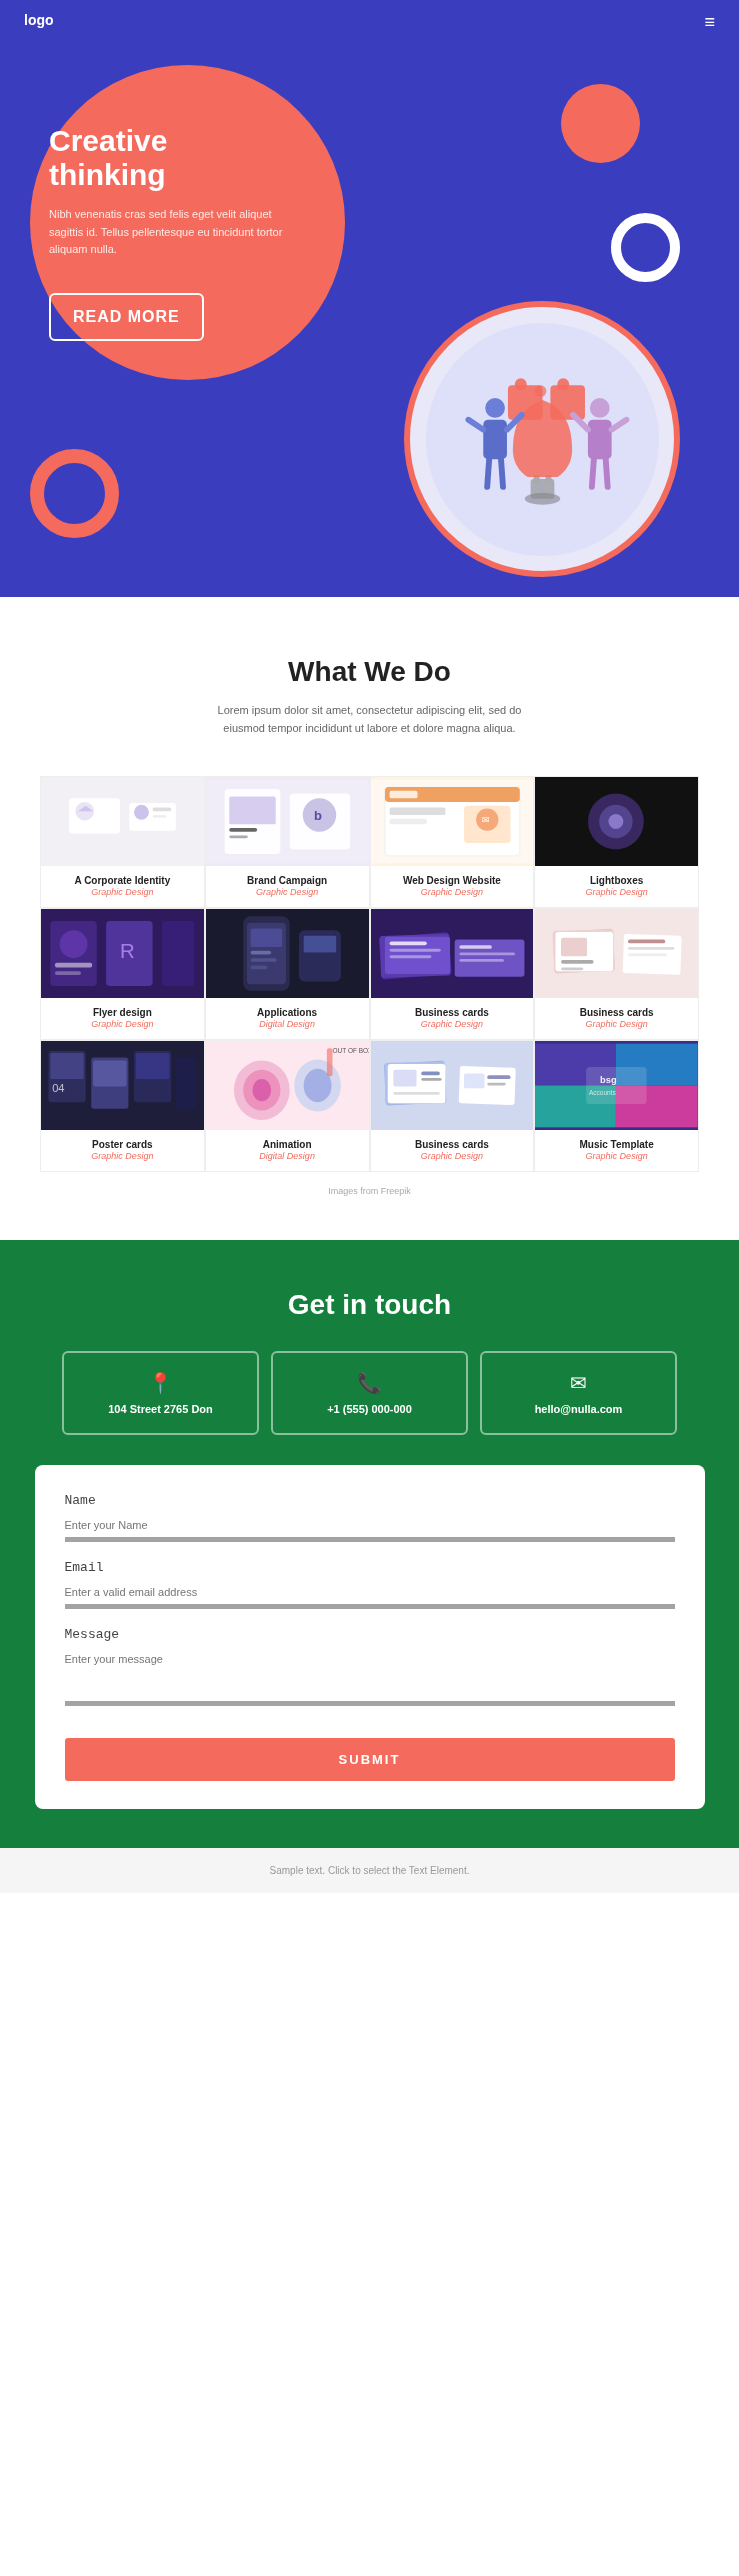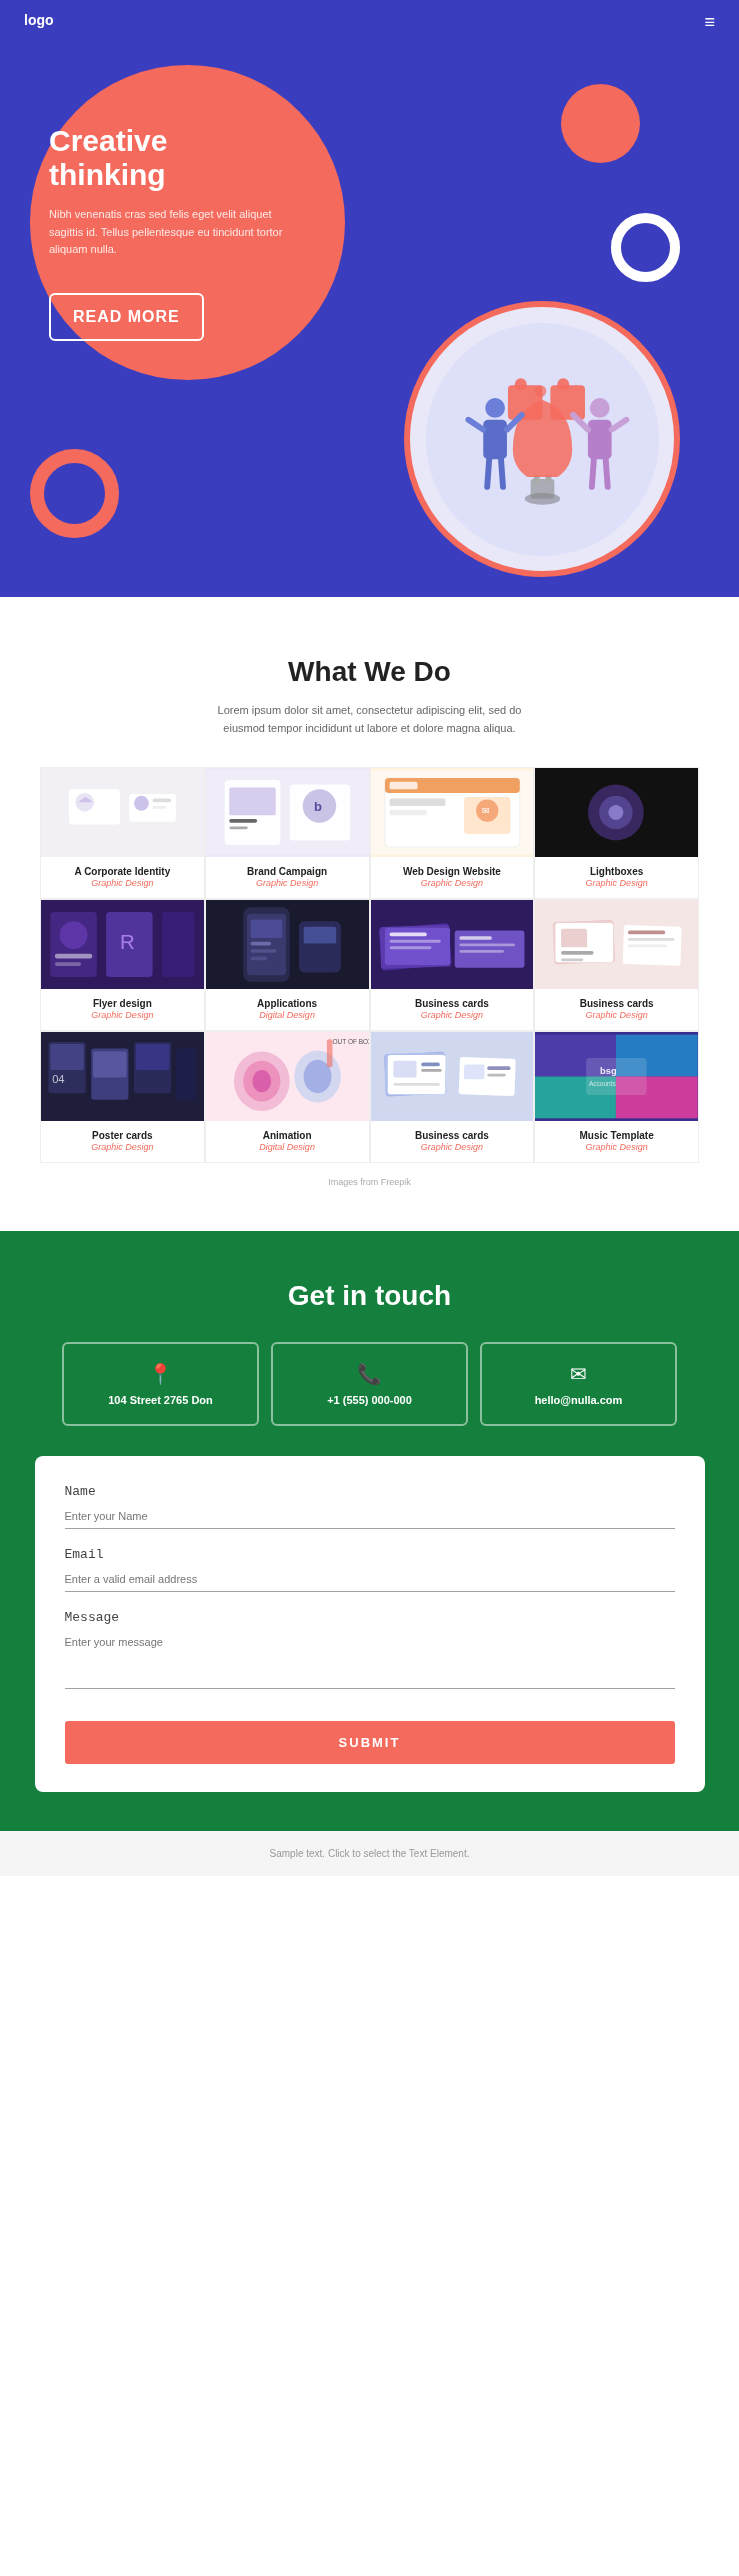--- a/index.html
+++ b/index.html
@@ -112,21 +112,21 @@
     .what-we-do h2 {
       font-size: 28px;
       font-weight: 700;
       color: #222;
       margin-bottom: 14px;
     }
     .what-we-do .subtitle {
       font-size: 11px;
       color: #666;
       max-width: 315px;
-      margin: 0 auto 30px;
+      margin: 0 auto 39px;
       line-height: 1.6;
     }
 
     
     .portfolio-grid {
       display: grid;
       grid-template-columns: repeat(4, 1fr);
       gap: 0;
       margin: 0 10px;
     }
@@ -232,21 +232,21 @@
       font-size: 13px;
       color: #444;
       margin-bottom: 5px;
       font-weight: 500;
       font-family: Liberation Mono, monospace;
     }
     .form-group input,
     .form-group textarea {
       width: 100%;
       border: none;
-      border-bottom: 1px solid #a3a3a3;
+      border-bottom: 5px solid #a3a3a3;
       outline: none;
       padding: 6px 0;
       font-size: 11px;
       color: #999;
       background: transparent;
       font-family: inherit;
     }
     .form-group textarea {
       resize: none;
       height: 59px;

